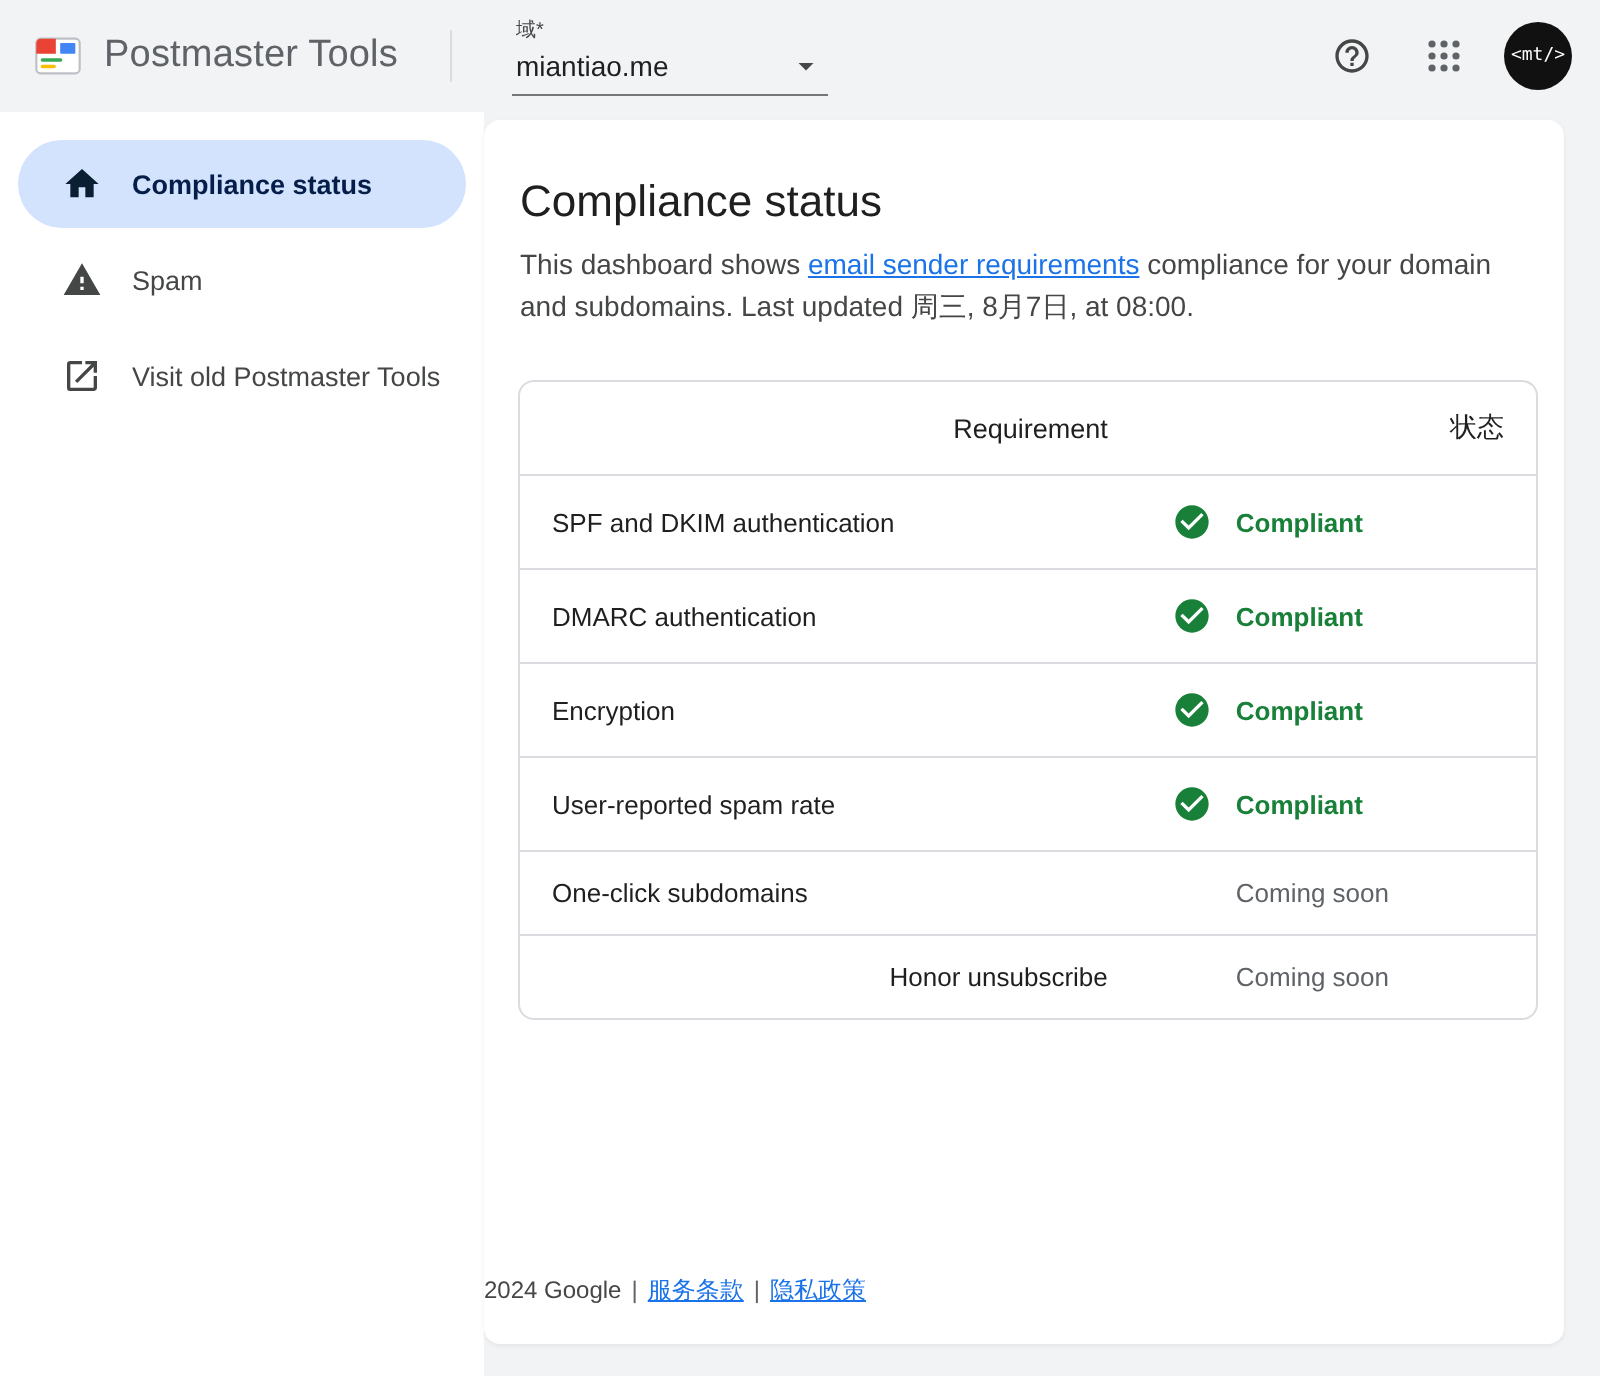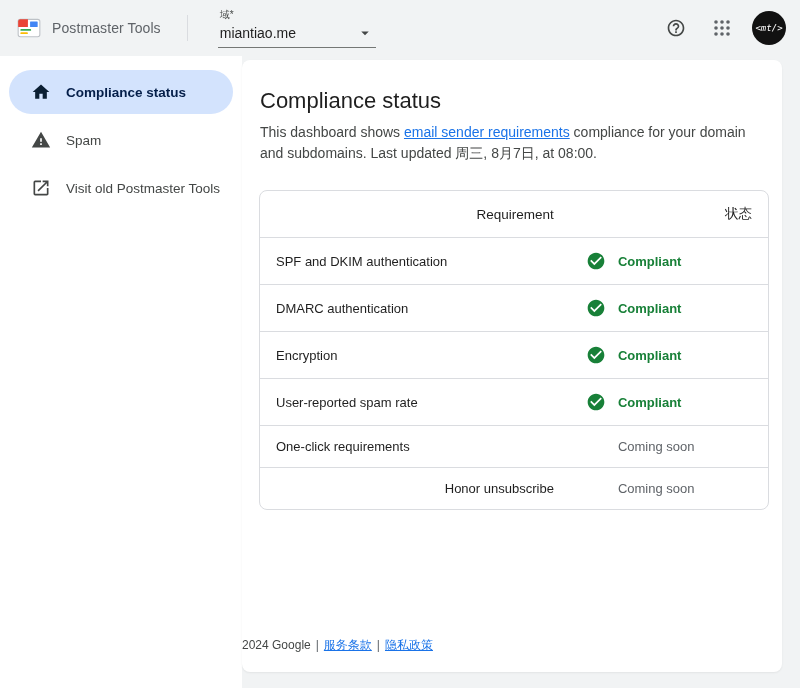--- a/index.html
+++ b/index.html
@@ -12,21 +12,21 @@
 
   
   .header {
     height: 56px;
     display: flex;
     align-items: center;
     padding: 0 14px 0 16px;
     background: var(--header-bg, #f1f3f4);
   }
   .logo-area { display: flex; align-items: center; gap: 10px; }
-  .app-title { font-size: 14px; color: #5f6368; letter-spacing: .1px; }
+  .app-title { font-size: 19px; color: #5f6368; letter-spacing: .1px; }
   .header-divider { width: 1px; height: 26px; background: #dadce0; margin: 0 30px 0 26px; }
 
   .domain-selector {
     width: 158px;
     align-self: flex-start;
     margin-top: 7px;
     padding: 1px 2px 5px 2px;
     border-bottom: 1px solid #747775;
     cursor: pointer;
   }
@@ -41,21 +41,20 @@
     cursor: pointer; background: transparent; border: none;
   }
   .avatar {
     width: 34px; height: 34px; border-radius: 50%;
     background: #111; color: #fff;
     display: flex; align-items: center; justify-content: center;
     font-family: "DejaVu Sans Mono", monospace;
     font-size: 9px;
     cursor: pointer;
     margin-left: 4px;
-    font-style: italic;
   }
 
   
   .content { display: flex; height: 632px; background: var(--header-bg, #f1f3f4); }
 
   
   .sidebar { width: 242px; background: #fff; padding: 14px 9px 0 9px; flex: none; }
   .side-item {
     height: 44px;
     border-radius: 24px;
@@ -282,21 +281,21 @@
                         <path d="M12 2C6.48 2 2 6.48 2 12s4.48 10 10 10 10-4.48 10-10S17.52 2 12 2zm-2 15l-5-5 1.41-1.41L10 14.17l7.59-7.59L19 8l-9 9z"></path>
                       </svg>
         </span>
         <span>Compliant</span>
       </div>
     </td>
   </tr>
 
 
   <tr>
-    <td>One-click requirements</td>
+    <td>One-click subdomains</td>
     <td>
       <div class="status pending">
 
         <span>Coming soon</span>
       </div>
     </td>
   </tr>
 
   <tr>
     <td>Honor unsubscribe</td>

